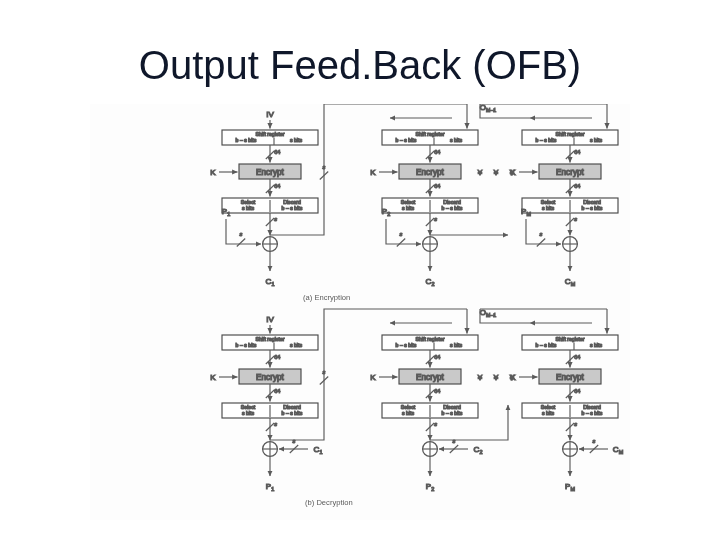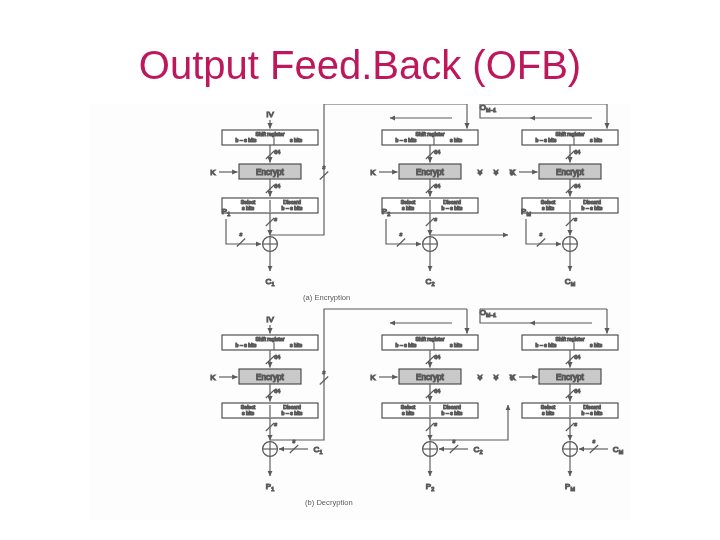--- a/index.html
+++ b/index.html
@@ -7,21 +7,21 @@
     width:720px;height:540px;background:#ffffff;
     font-family:"Liberation Sans", sans-serif;
     overflow:hidden;position:relative;
   }
   #slide{position:absolute;inset:0;}
 
   
   .title{
     position:absolute;left:0;top:42px;width:720px;
     text-align:center;
-    font-size:40px;line-height:46px;color:#be185d;
+    font-size:40px;line-height:46px;color:#0f172a;
     font-family:"Liberation Sans", sans-serif;
     letter-spacing:0px;
   }
 
   
   .figure{
     position:absolute;left:90px;top:104px;width:540px;height:416px;
     background:#fdfdfd;
   }
   .figure svg{display:block;}

